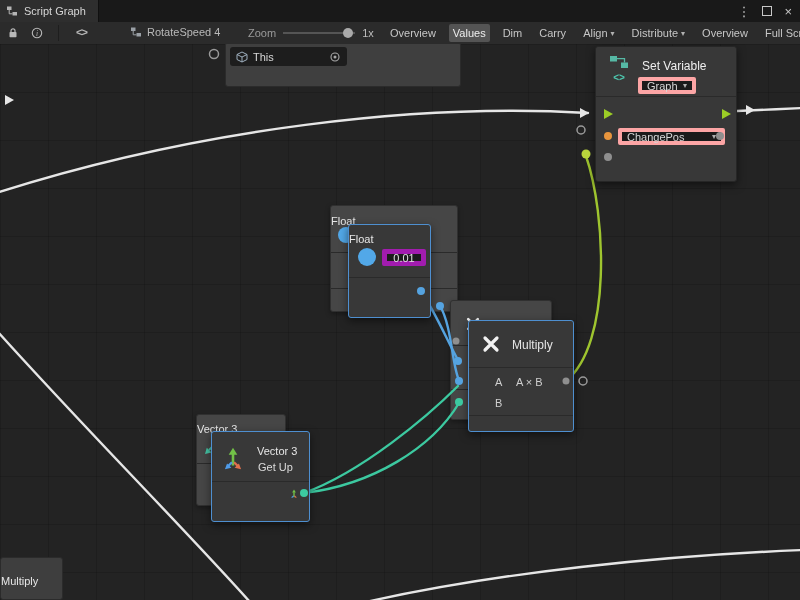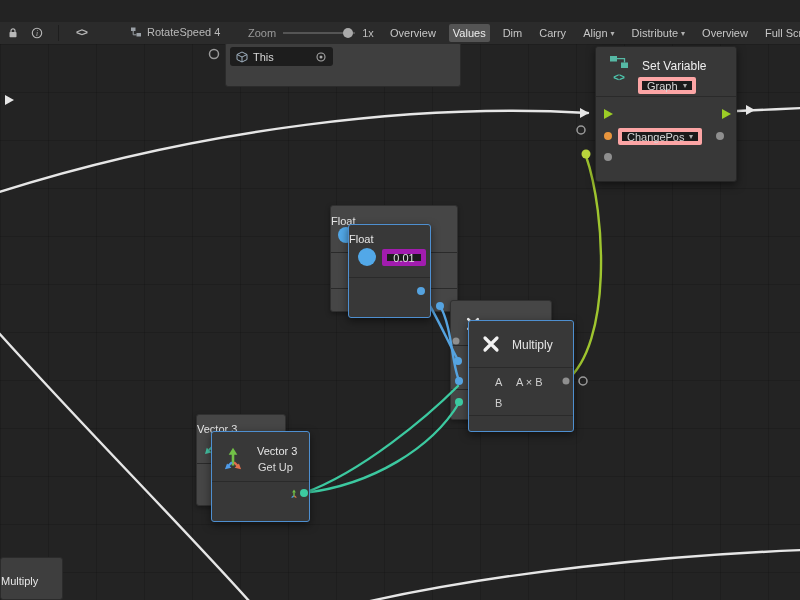--- a/index.html
+++ b/index.html
@@ -57,48 +57,63 @@
   .flow-arrow{position:absolute;width:0;height:0;border-top:5px solid transparent;
               border-bottom:5px solid transparent;border-left:9px solid #9ccd26;}
   .dd{position:absolute;background:#1b1b1b;border:4px solid #fca5a5;border-radius:2px;color:#d6d6d6;
       display:flex;align-items:center;justify-content:space-between;padding:0 5px;box-sizing:border-box;}
   .field{position:absolute;background:#1b1b1b;border:5px solid #a21caf;border-radius:2px;color:#e2e2e2;
          display:flex;align-items:center;justify-content:center;box-sizing:border-box;}
   .big-circle{position:absolute;border-radius:50%;background:#52a8e8;}
 
   
   .node-this{left:225px;top:-2px;width:236px;height:45px;background:#3f3f3f;border:1px solid #2b2b2b;z-index:3;}
-  .this-pill{position:absolute;left:4px;top:4px;width:103px;height:19px;background:#1d1d1d;border-radius:3px;
+  .this-pill{position:absolute;left:4px;top:4px;width:117px;height:19px;background:#1d1d1d;border-radius:3px;
              display:flex;align-items:center;gap:5px;padding:0 6px;box-sizing:border-box;color:#d8d8d8;}
   .this-pill .grow{flex:1;}
 
   .node-setvar{left:595px;top:2px;width:142px;height:136px;}
   .sv-icon{position:absolute;left:7px;top:8px;width:32px;text-align:center;}
   .sv-code{display:block;color:#4ec9b0;font-size:10px;font-weight:bold;margin-top:1px;}
   .sv-title{position:absolute;left:46px;top:12px;font-size:12px;color:#eee;}
   .sv-scope{left:42px;top:30px;width:58px;height:17px;}
-  .sv-var{left:22px;top:81px;width:84px;height:17px;}
+  .sv-var{left:22px;top:81px;width:107px;height:17px;}
 
   .node-float-ghost{left:330px;top:161px;width:128px;height:107px;}
   .node-float{left:348px;top:180px;width:83px;height:94px;}
 
   .node-multiply-ghost{left:450px;top:256px;width:102px;height:120px;}
   .node-multiply{left:468px;top:276px;width:106px;height:112px;}
 
   .node-vector3-ghost{left:196px;top:370px;width:90px;height:92px;}
   .node-vector3{left:211px;top:387px;width:99px;height:91px;}
 
   .node-multiply-corner{left:0px;top:513px;width:63px;height:43px;background:#3e3e3e;
                         border:1px solid #2b2b2b;z-index:3;border-radius:3px;}
 </style>
 </head>
 <body>
 
 <div class="app">
 
+  <div class="titlebar">
+    <div class="tab">
+      <svg width="12" height="12" viewBox="0 0 12 12">
+        <rect x="1" y="1.5" width="4.5" height="3.5" fill="#b5b5b5"></rect>
+        <rect x="6.5" y="7" width="4.5" height="3.5" fill="#b5b5b5"></rect>
+        <path d="M3.2 5 V8.8 H6.5" stroke="#b5b5b5" fill="none"></path>
+      </svg>
+      <span>Script Graph</span>
+    </div>
+    <div class="titlebar-right">
+      <span>⋮</span>
+      <span><span class="restore-box"></span></span>
+      <span>×</span>
+    </div>
+  </div>
 
   <div class="toolbar">
     <span class="abs ti" style="left:7px;top:5px">
       <svg width="12" height="13" viewBox="0 0 12 13">
         <path d="M4 5 V3.8 A2 2 0 0 1 8 3.8 V5" stroke="#b8b8b8" fill="none" stroke-width="1.2"></path>
         <rect x="2.5" y="5" width="7" height="5.2" rx="0.8" fill="#b8b8b8"></rect>
       </svg>
     </span>
     <span class="abs ti" style="left:31px;top:5px">
       <svg width="12" height="12" viewBox="0 0 12 12">

